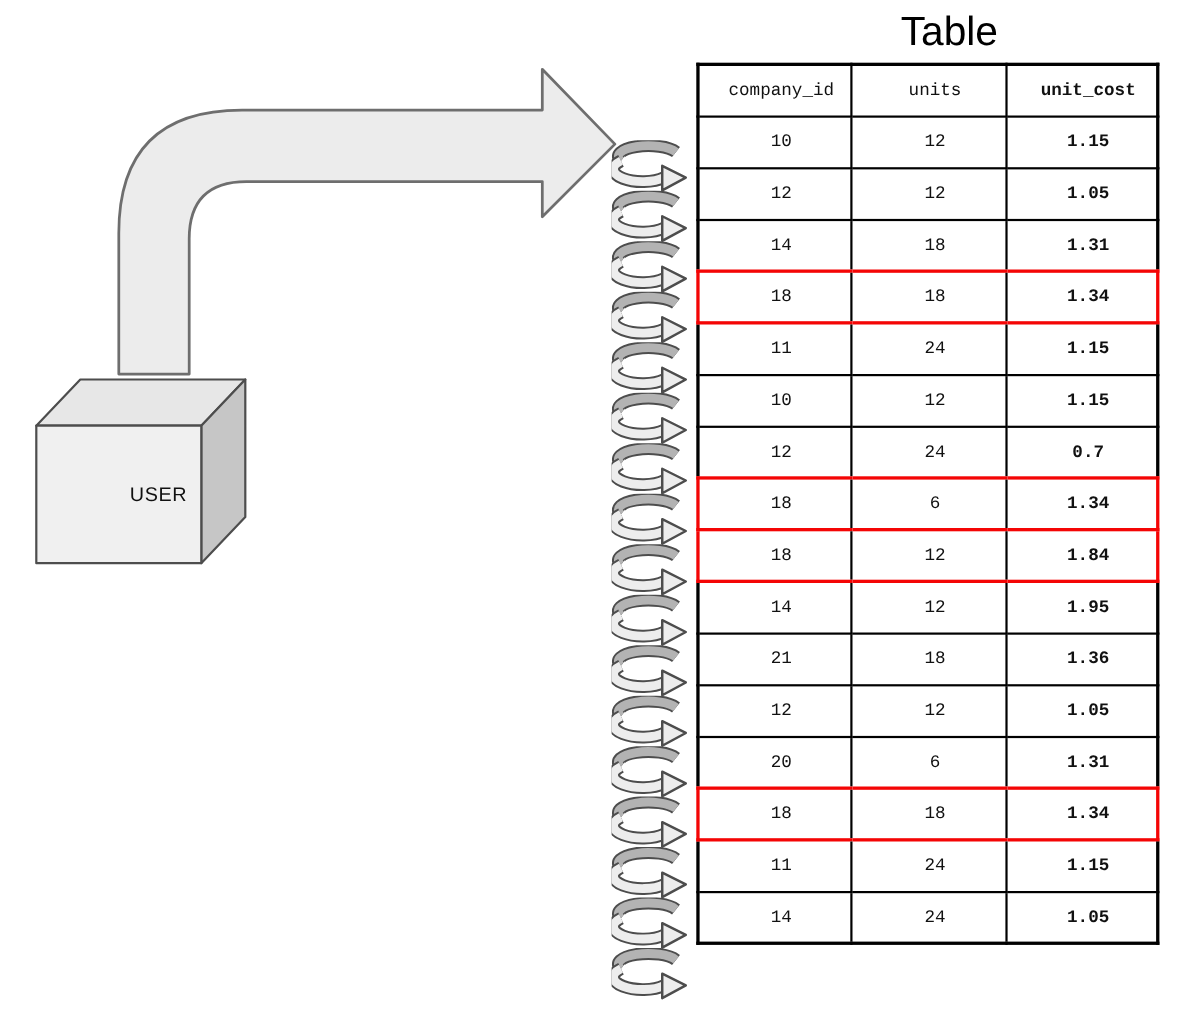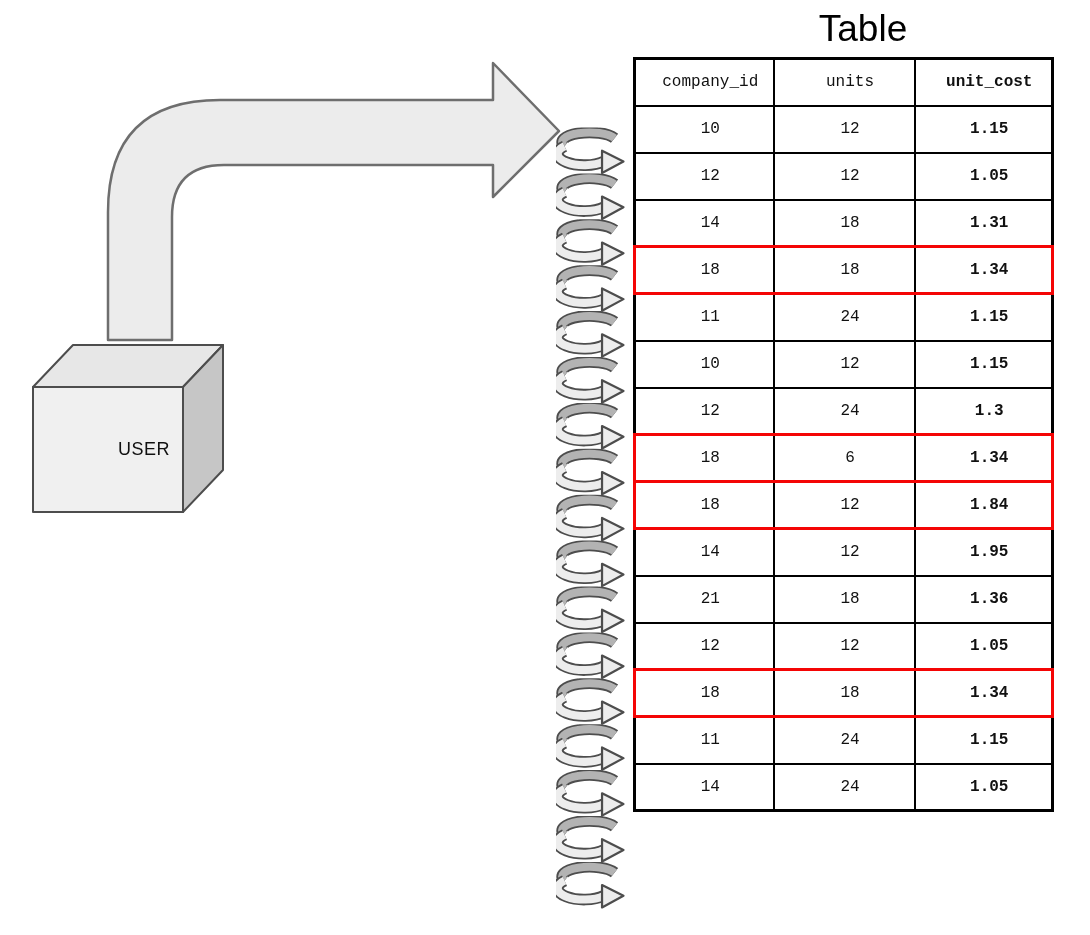--- a/index.html
+++ b/index.html
@@ -175,21 +175,21 @@
           <td class="col-2">1.15</td>
         </tr>
         <tr>
           <td class="col-0">10</td>
           <td class="col-1">12</td>
           <td class="col-2">1.15</td>
         </tr>
         <tr>
           <td class="col-0">12</td>
           <td class="col-1">24</td>
-          <td class="col-2">1.3</td>
+          <td class="col-2">0.7</td>
         </tr>
         <tr class="hl">
           <td class="col-0">18</td>
           <td class="col-1">6</td>
           <td class="col-2">1.34</td>
         </tr>
         <tr class="hl">
           <td class="col-0">18</td>
           <td class="col-1">12</td>
           <td class="col-2">1.84</td>
@@ -202,20 +202,25 @@
         <tr>
           <td class="col-0">21</td>
           <td class="col-1">18</td>
           <td class="col-2">1.36</td>
         </tr>
         <tr>
           <td class="col-0">12</td>
           <td class="col-1">12</td>
           <td class="col-2">1.05</td>
         </tr>
+        <tr>
+          <td class="col-0">20</td>
+          <td class="col-1">6</td>
+          <td class="col-2">1.31</td>
+        </tr>
         <tr class="hl">
           <td class="col-0">18</td>
           <td class="col-1">18</td>
           <td class="col-2">1.34</td>
         </tr>
         <tr>
           <td class="col-0">11</td>
           <td class="col-1">24</td>
           <td class="col-2">1.15</td>
         </tr>

